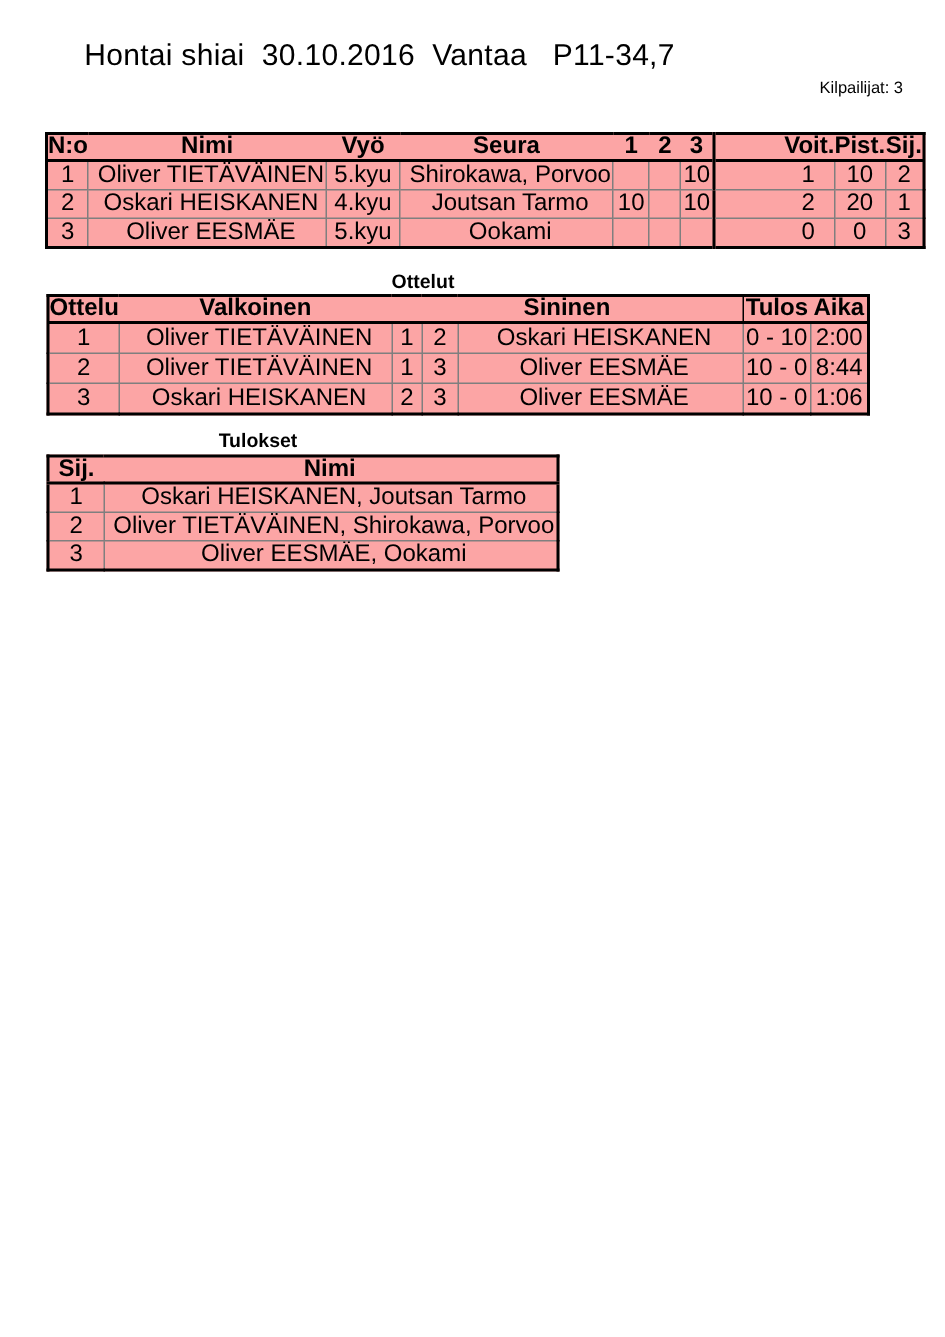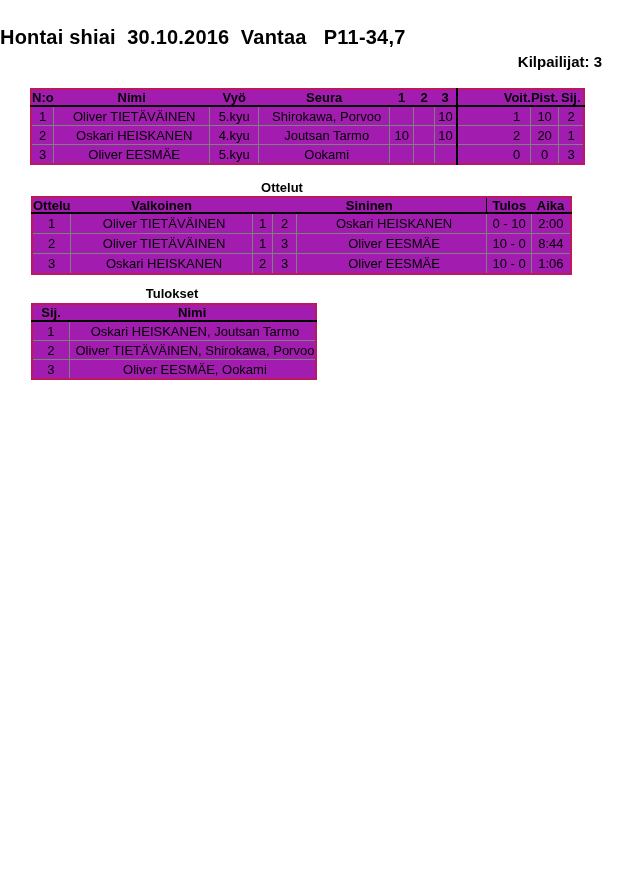--- a/index.html
+++ b/index.html
@@ -3,37 +3,37 @@
 <meta charset="utf-8">
 <style>
   html,body{margin:0;padding:0;}
   body{
     width:630px;height:891px;background:#ffffff;position:relative;
     font-family:"Liberation Sans","DejaVu Sans",sans-serif;color:#000;
     overflow:hidden;
   }
   .abs{position:absolute;}
   .doc-title{
-    top:26px;left:0;width:506px;
-    font-size:20px;font-weight:bold;white-space:pre;letter-spacing:0.2px;
+    top:26px;left:0;width:506px;text-align:center;
+    font-size:20px;font-weight:normal;white-space:pre;letter-spacing:0.2px;
   }
   .count-label{
-    top:53px;right:28px;font-size:15px;font-weight:bold;
+    top:53px;right:28px;font-size:11px;font-weight:normal;
   }
   .section-heading{
     font-size:13px;font-weight:bold;text-align:center;white-space:nowrap;
   }
   .h-kilpailijat{top:68px;left:0;width:480px;margin-top:21px;}
   .h-ottelut{top:180px;left:182px;width:200px;}
   .h-tulokset{top:286px;left:92px;width:160px;}
 
   table{
     border-collapse:collapse;table-layout:fixed;
-    border:2px solid #be185d;background:#a21caf;
-    font-size:13px;line-height:1;
+    border:2px solid #000000;background:#fca5a5;
+    font-size:16px;line-height:1;
   }
   th{
     font-weight:bold;padding:0;height:15px;vertical-align:middle;
     white-space:nowrap;overflow:visible;text-align:center;border:none;
   }
   thead tr{border-bottom:2px solid #000;}
   td{
     border:1px solid #7f7f7f;padding:0 1px;height:18px;
     vertical-align:middle;white-space:nowrap;overflow:hidden;
     text-align:center;

